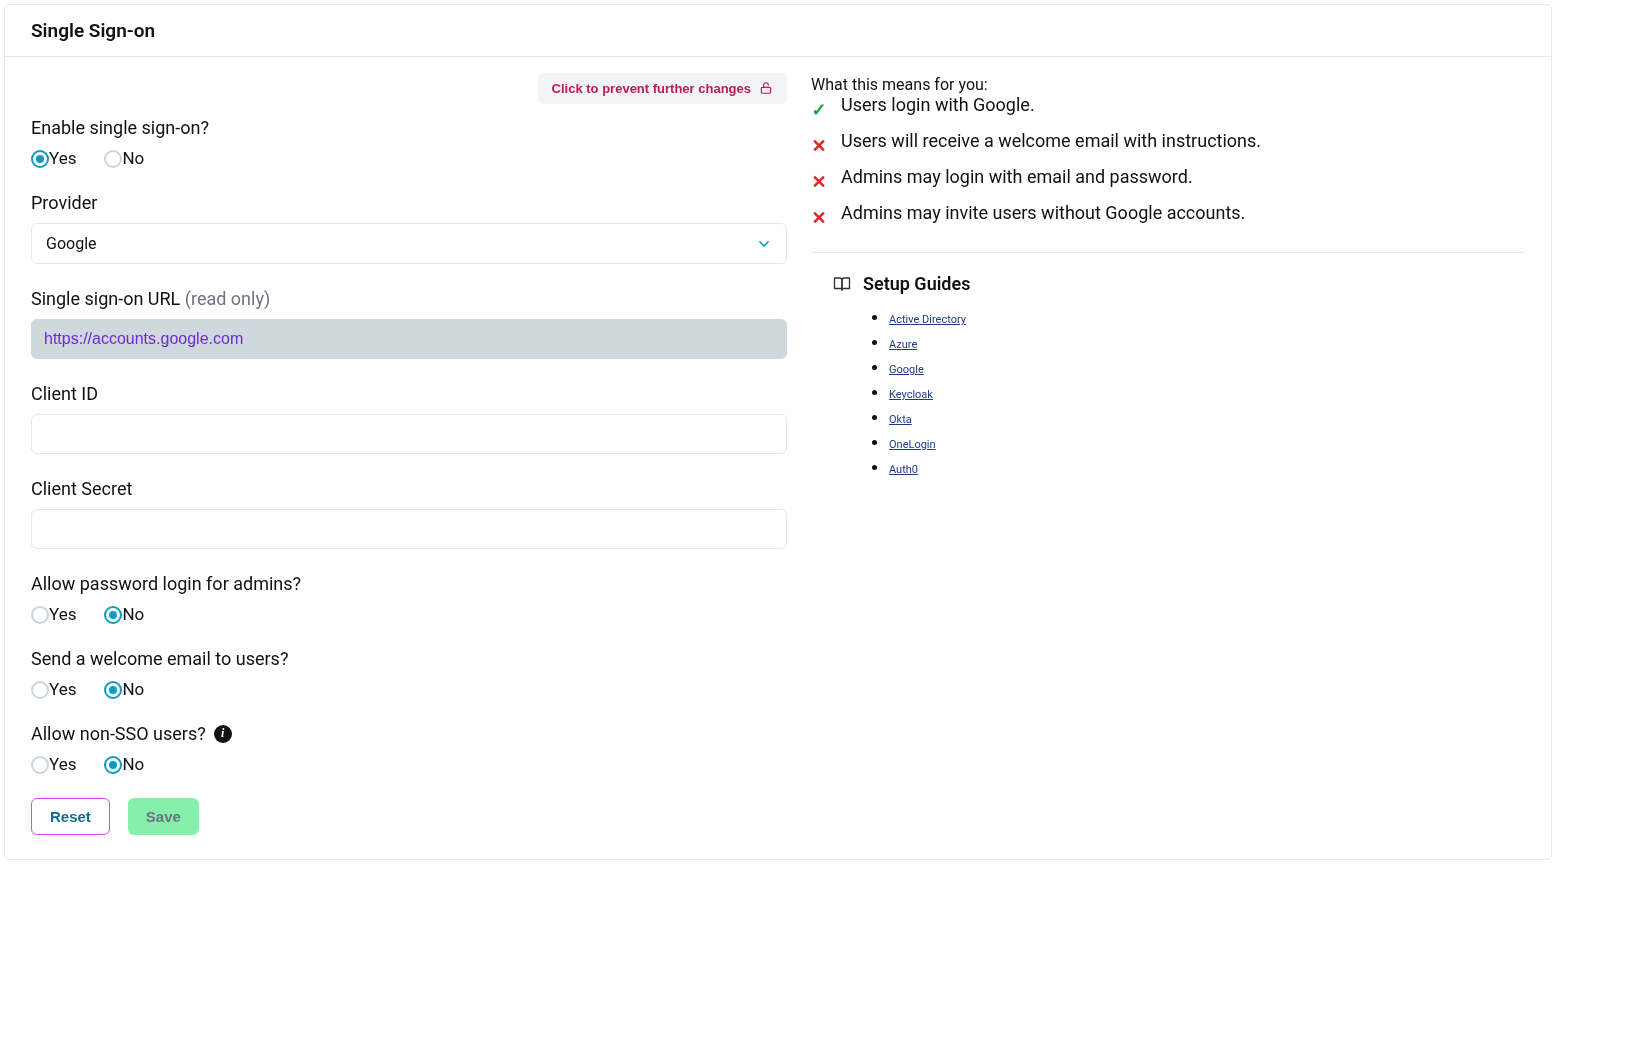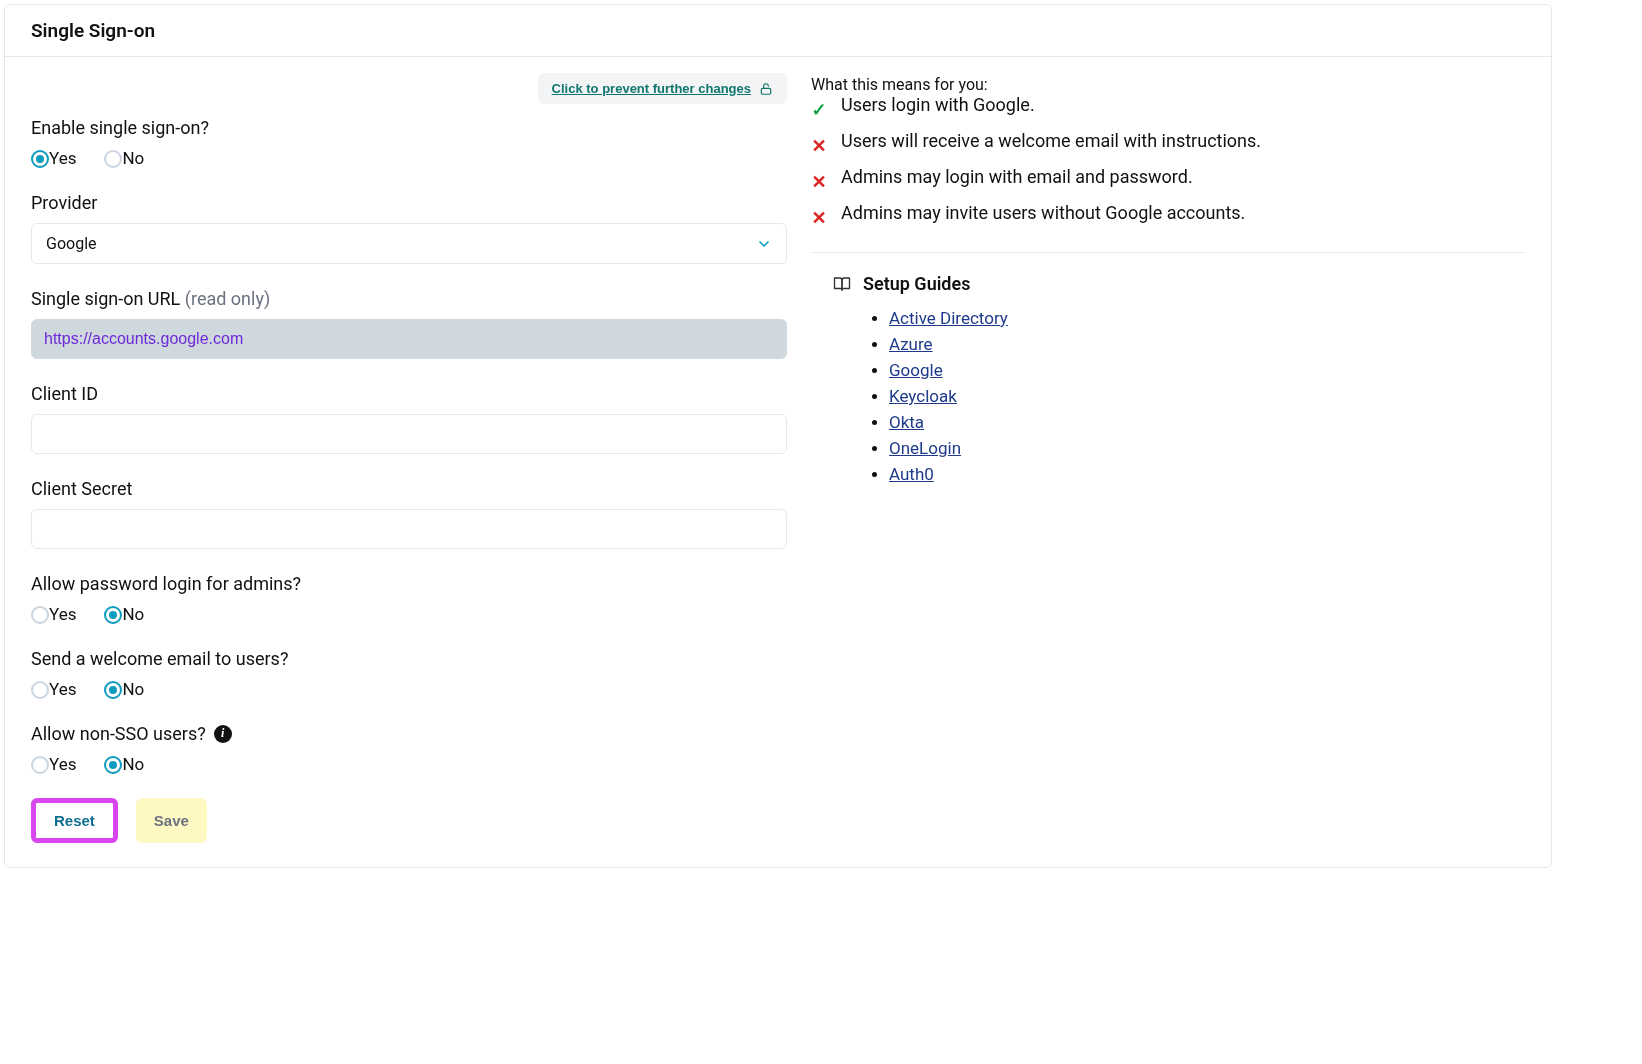--- a/index.html
+++ b/index.html
@@ -36,32 +36,30 @@
   }
   .right-col {
     flex: 1;
     padding: 18px 26px 0 0;
   }
 
   .lock-btn {
     position: relative;
     margin-left: auto;
     display: inline-flex;
-    align-items: center;
     gap: 8px;
     background: #f3f4f6;
     border: none;
     border-radius: 6px;
     padding: 8px 14px;
     font-size: 13px;
     font-weight: 600;
-    color: #0f766e;
+    color: #be185d;
     cursor: pointer;
     float: right;
-    text-decoration: underline;
   }
   .lock-icon-svg { width: 14px; height: 14px; }
 
   .form-group { margin-top: 24px; clear: both; }
   .form-group:first-of-type { margin-top: 44px; }
   .form-label {
     font-size: 18px;
     font-weight: 400;
     color: #111;
     margin-bottom: 10px;
@@ -146,27 +144,27 @@
 
   .btn-row { display: flex; gap: 18px; margin-top: 24px; }
   .btn {
     padding: 9px 18px;
     font-size: 15px;
     font-weight: 600;
     border-radius: 6px;
     cursor: pointer;
   }
   .btn-reset {
-    border: 5px solid #d946ef;
+    border: 1px solid #d946ef;
     color: #0d6e8f;
     background: #fff;
   }
   .btn-save {
     border: none;
-    background: #fef9c3;
+    background: #86efac;
     color: #6b7280;
     cursor: not-allowed;
   }
 
   .meaning-title {
     font-size: 16px;
     color: #111;
     margin-bottom: 0;
   }
   .meaning-list { list-style: none; }
@@ -204,21 +202,21 @@
   .book-icon { width: 18px; height: 18px; color:#333; }
 
   .guides-list {
     list-style: disc;
     padding-left: 78px;
   }
   .guides-list li { margin-bottom: 6px; }
   .guides-list a {
     color: #1e3a8a;
     text-decoration: underline;
-    font-size: 17px;
+    font-size: 11px;
   }
 </style>
 </head>
 <body>
 
 <div class="card">
   <div class="card-header">
     <div class="card-title">Single Sign-on</div>
   </div>
 

